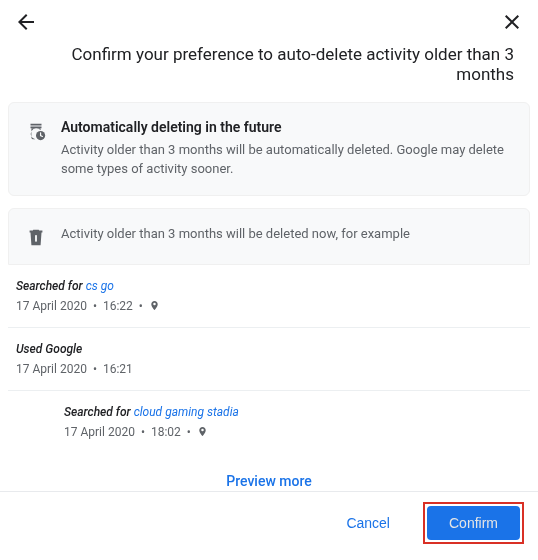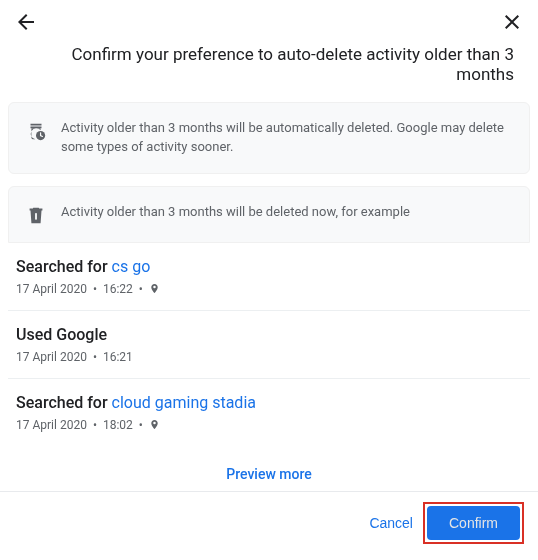--- a/index.html
+++ b/index.html
@@ -68,24 +68,25 @@
       line-height: 1.45;
     }
     .activity-list {
       background: #fff;
     }
     .activity-item {
       padding: 14px 8px 14px 8px;
       border-bottom: 1px solid #eceff1;
     }
     .activity-title {
-      font-size: 16px;
+      font-size: 12px;
       font-weight: 500;
       color: #202124;
       margin-bottom: 6px;
+      font-style: italic;
     }
     .activity-title .link {
       color: #1a73e8;
       font-weight: 400;
     }
     .activity-meta {
       font-size: 12px;
       color: #5f6368;
       display: flex;
       align-items: center;
@@ -109,21 +110,21 @@
     }
     .footer-bar {
       position: absolute;
       bottom: 6px;
       left: 0;
       right: 0;
       display: flex;
       justify-content: flex-end;
       align-items: center;
       padding: 10px 14px 10px 10px;
-      gap: 0;
+      gap: 23px;
       border-top: 1px solid #e8eaed;
       background: #fff;
     }
     .btn-cancel {
       color: #1a73e8;
       background: transparent;
       border: none;
       font-size: 14px;
       font-weight: 500;
       cursor: pointer;
@@ -171,20 +172,21 @@
   <div class="section-card">
     <span class="section-icon">
       <svg viewBox="0 0 24 24" fill="currentColor">
           <path d="M6 7h12v2H6zM6 4h12v2H6z"></path>
           <path d="M7 9v10a2 2 0 0 0 2 2h2.3a6 6 0 1 1 5.7-9.7V9H7z"></path>
           <circle cx="17" cy="17" r="5" fill="#5f6368"></circle>
           <path d="M17 14v3l2 1" stroke="#f8f9fa" stroke-width="1.3" fill="none" stroke-linecap="round"></path>
         </svg>
     </span>
     <div class="section-text">
+      <div class="section-heading">Automatically deleting in the future</div>
       <div class="section-desc">Activity older than 3 months will be automatically deleted. Google may delete some types of activity sooner.</div>
     </div>
   </div>
 
   <div class="section-card" style="margin-bottom:0; border-radius:6px 6px 0 0;">
     <span class="section-icon">
       <svg viewBox="0 0 24 24" fill="currentColor">
           <path d="M6 7h12l-1 14H7L6 7zm3-3h6l1 2H8l1-2zM5 5h14v2H5z"></path>
           <rect x="11" y="10" width="2" height="7" fill="#f8f9fa"></rect>
         </svg>
@@ -215,21 +217,21 @@
       <div class="activity-title">
         <span>Used Google</span>
       </div>
       <div class="activity-meta">
         <span>17 April 2020</span>
           <span class="dot">•</span>
           <span>16:21</span>
       </div>
     </div>
 
-    <div class="activity-item" style="border-bottom:none;">
+    <div class="activity-item" style="border-bottom:none;margin-left:48px;">
       <div class="activity-title">
         <span>Searched for </span><span class="link">cloud gaming stadia</span>
       </div>
       <div class="activity-meta">
         <span>17 April 2020</span>
           <span class="dot">•</span>
           <span>18:02</span>
           <span class="dot">•</span>
           <span class="loc-icon"><svg viewBox="0 0 24 24" fill="currentColor">
               <path d="M12 2C8 2 5 5 5 9c0 5 7 13 7 13s7-8 7-13c0-4-3-7-7-7zm0 9.5A2.5 2.5 0 1 1 12 6a2.5 2.5 0 0 1 0 5.5z"></path>

